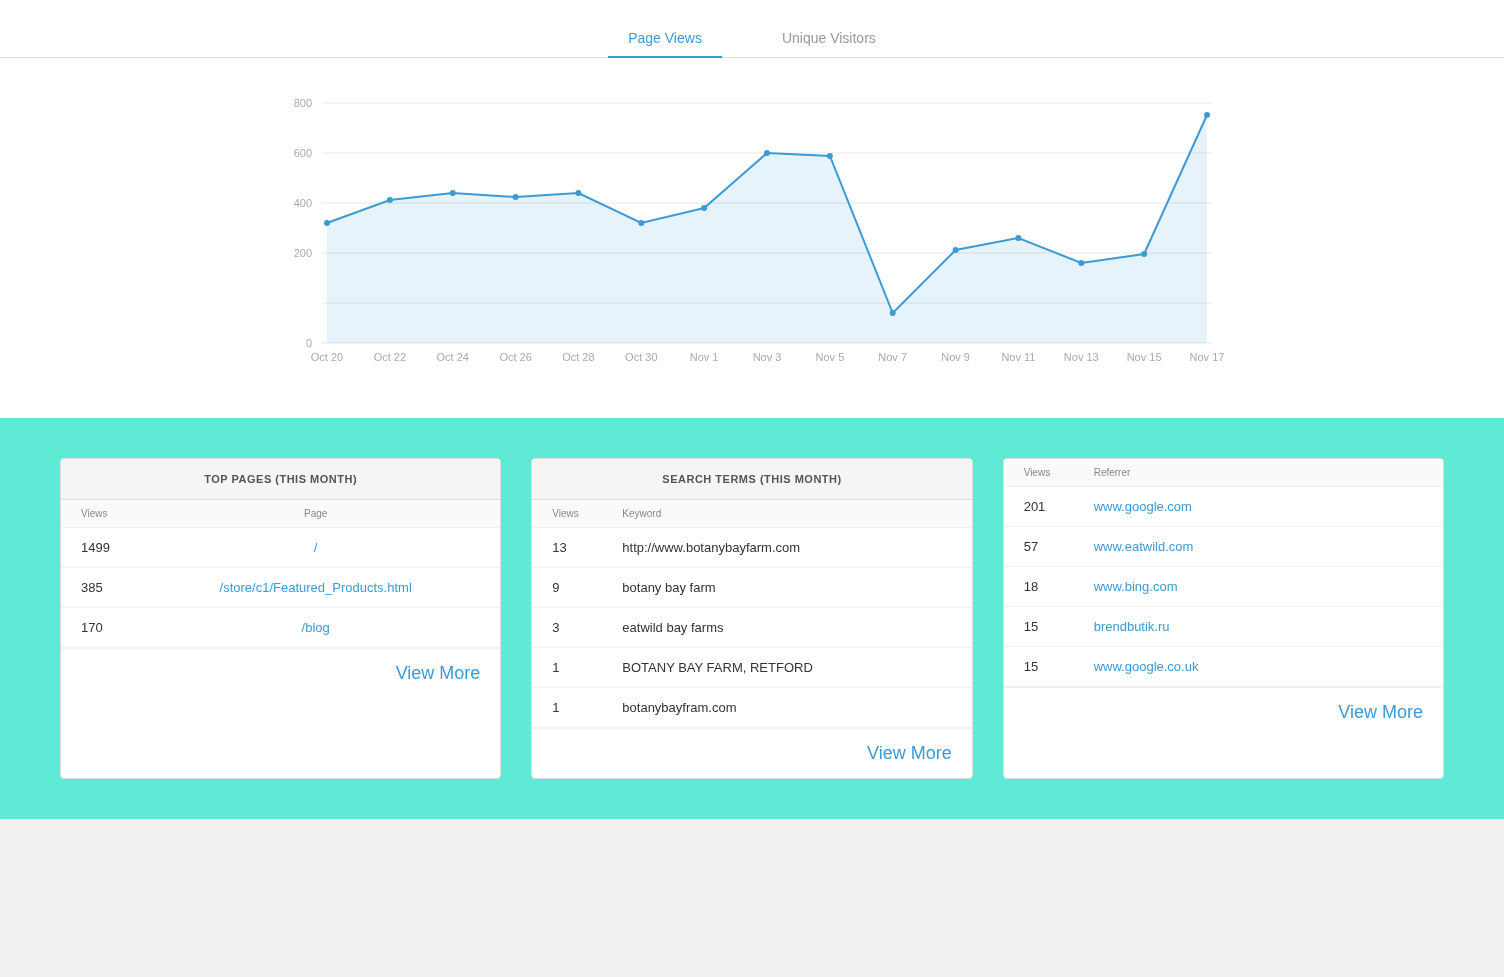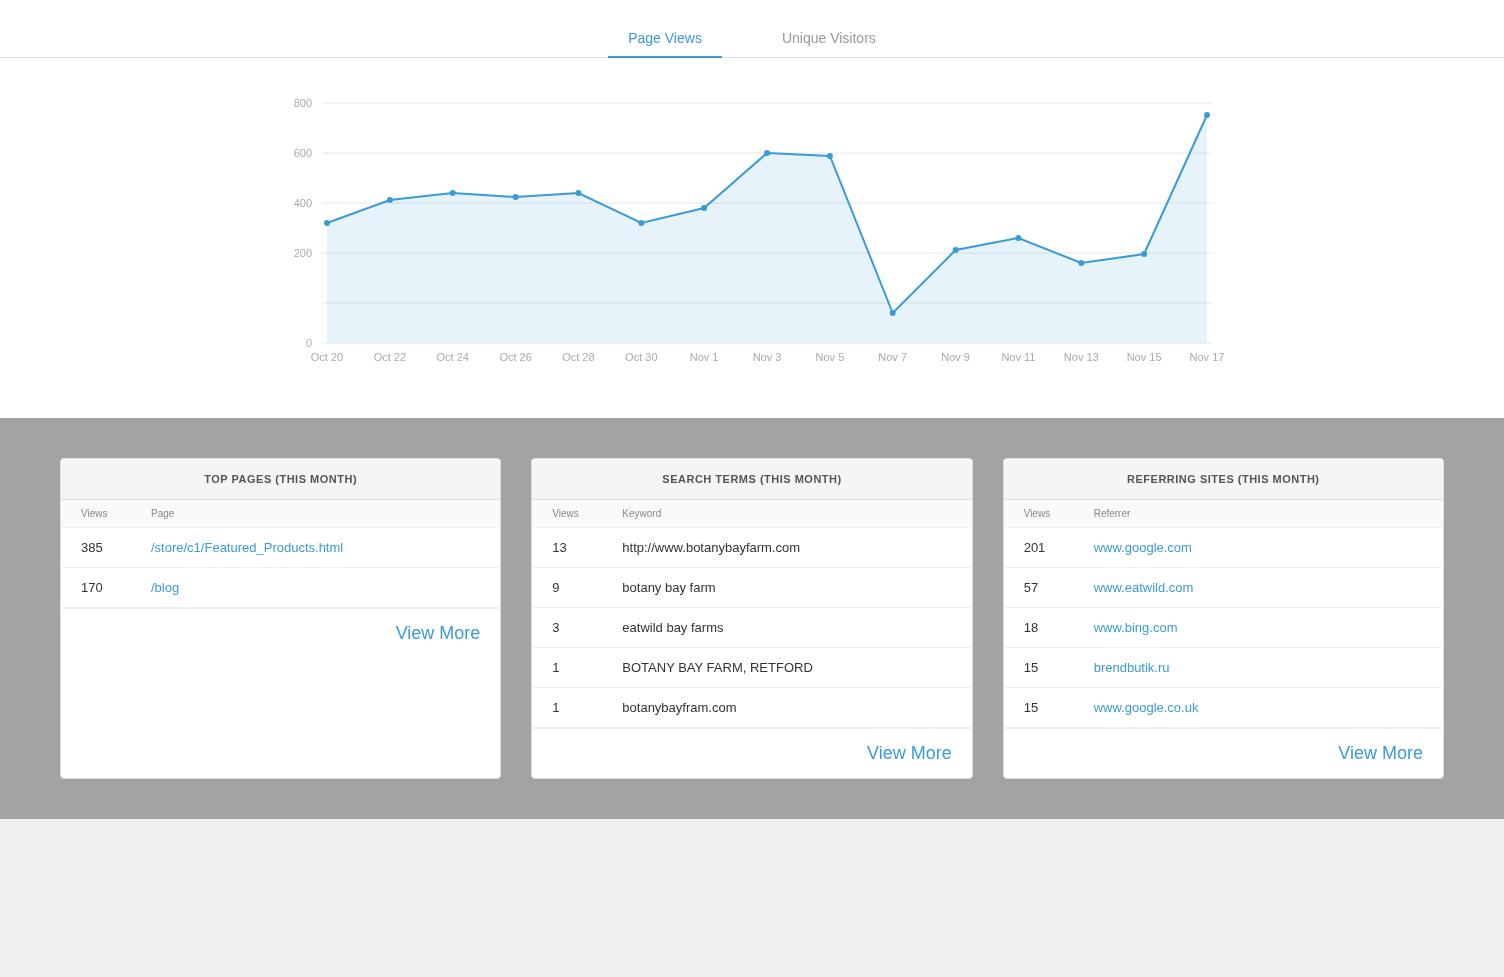--- a/index.html
+++ b/index.html
@@ -40,21 +40,21 @@
       height: 300px;
     }
 
     svg.chart {
       width: 100%;
       height: 100%;
       overflow: visible;
     }
 
     .bottom-section {
-      background: #a3a3a3;
+      background: #5eead4;
       padding: 40px 60px;
     }
 
     .tables-row {
       display: flex;
       gap: 30px;
       justify-content: center;
     }
 
     .data-table-card {
@@ -80,21 +80,21 @@
     .table-header-row {
       display: flex;
       padding: 8px 20px;
       background: #fafafa;
       border-bottom: 1px solid #eee;
       font-size: 10px;
       color: #888;
     }
 
     .col-views { width: 70px; }
-    .col-page { flex: 1; }
+    .col-page { flex: 1; text-align: center; }
     .col-keyword { flex: 1; }
     .col-referrer { flex: 1; }
 
     .table-row {
       display: flex;
       padding: 12px 20px;
       border-bottom: 1px solid #f0f0f0;
       align-items: center;
       font-size: 13px;
     }
@@ -214,20 +214,24 @@
 <div class="bottom-section">
   <div class="tables-row">
 
     <div class="data-table-card">
       <div class="card-header">TOP PAGES (THIS MONTH)</div>
       <div class="table-header-row">
         <div class="col-views">Views</div>
         <div class="col-page">Page</div>
       </div>
       <div class="table-row">
+        <div class="views-val">1499</div>
+        <div class="col-page"><a class="page-link" href="#">/</a></div>
+      </div>
+      <div class="table-row">
         <div class="views-val">385</div>
         <div class="col-page"><a class="page-link" href="#">/store/c1/Featured_Products.html</a></div>
       </div>
       <div class="table-row">
         <div class="views-val">170</div>
         <div class="col-page"><a class="page-link" href="#">/blog</a></div>
       </div>
       <div class="view-more-row">
         <a class="view-more-link" href="#">View More</a>
       </div>
@@ -258,21 +262,20 @@
       <div class="table-row">
         <div class="views-val">1</div>
         <div class="col-keyword">botanybayfram.com</div>
       </div>
       <div class="view-more-row">
         <a class="view-more-link" href="#">View More</a>
       </div>
     </div>
 
     <div class="data-table-card">
-      <div class="card-header">REFERRING SITES (THIS MONTH)</div>
       <div class="table-header-row">
         <div class="col-views">Views</div>
         <div class="col-referrer">Referrer</div>
       </div>
       <div class="table-row">
         <div class="views-val">201</div>
         <div class="col-referrer"><a class="page-link" href="#">www.google.com</a></div>
       </div>
       <div class="table-row">
         <div class="views-val">57</div>

